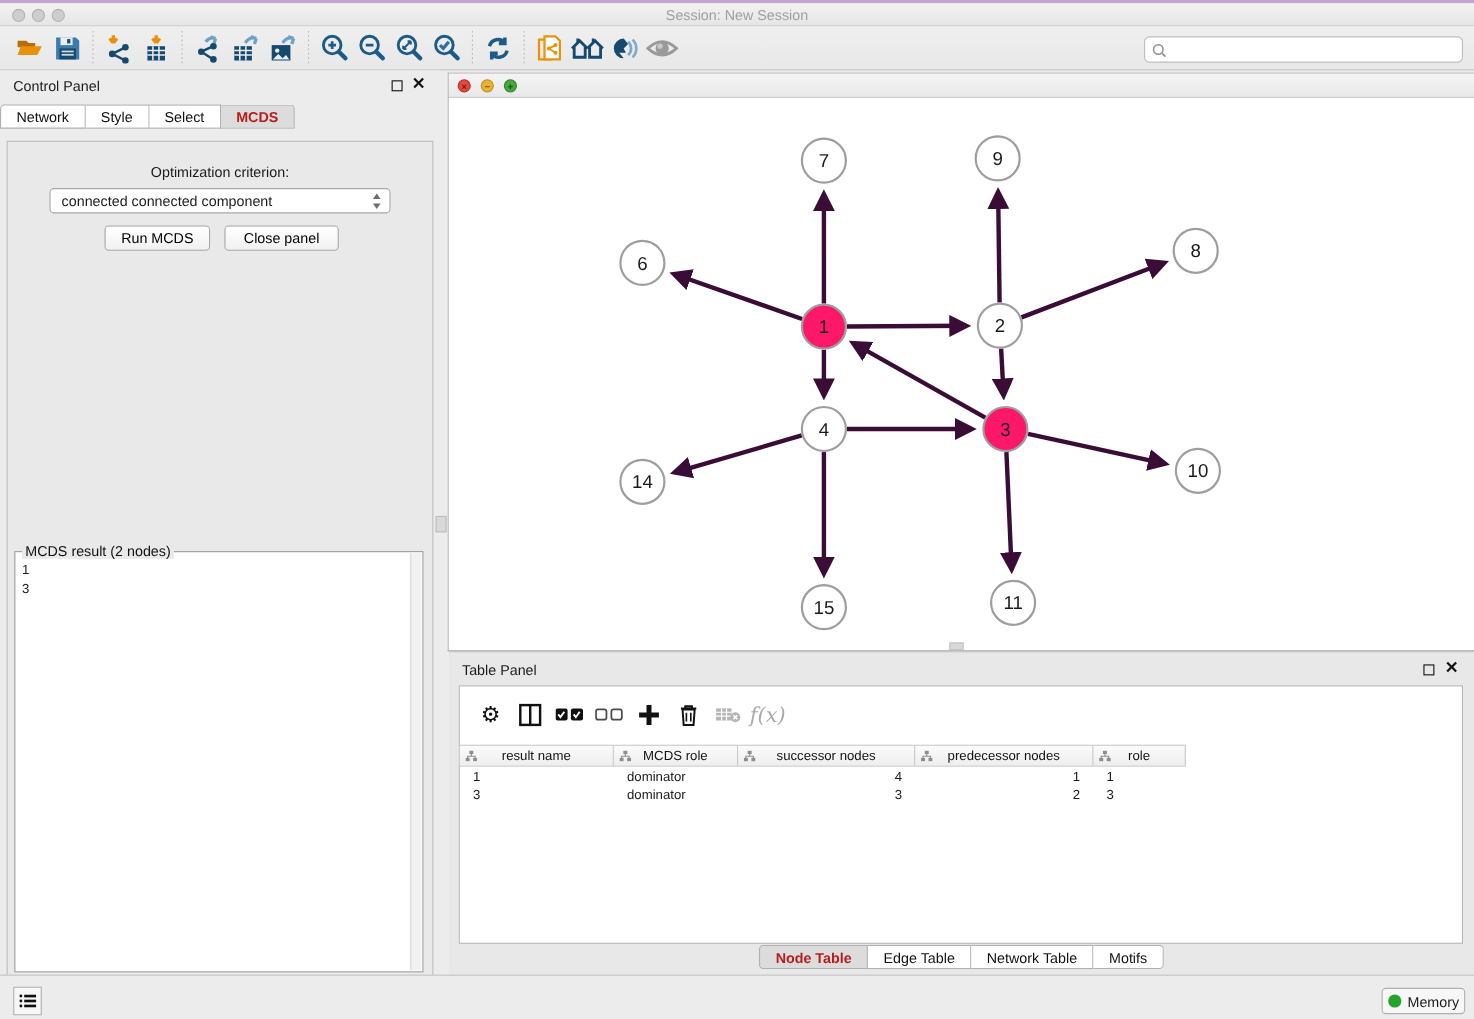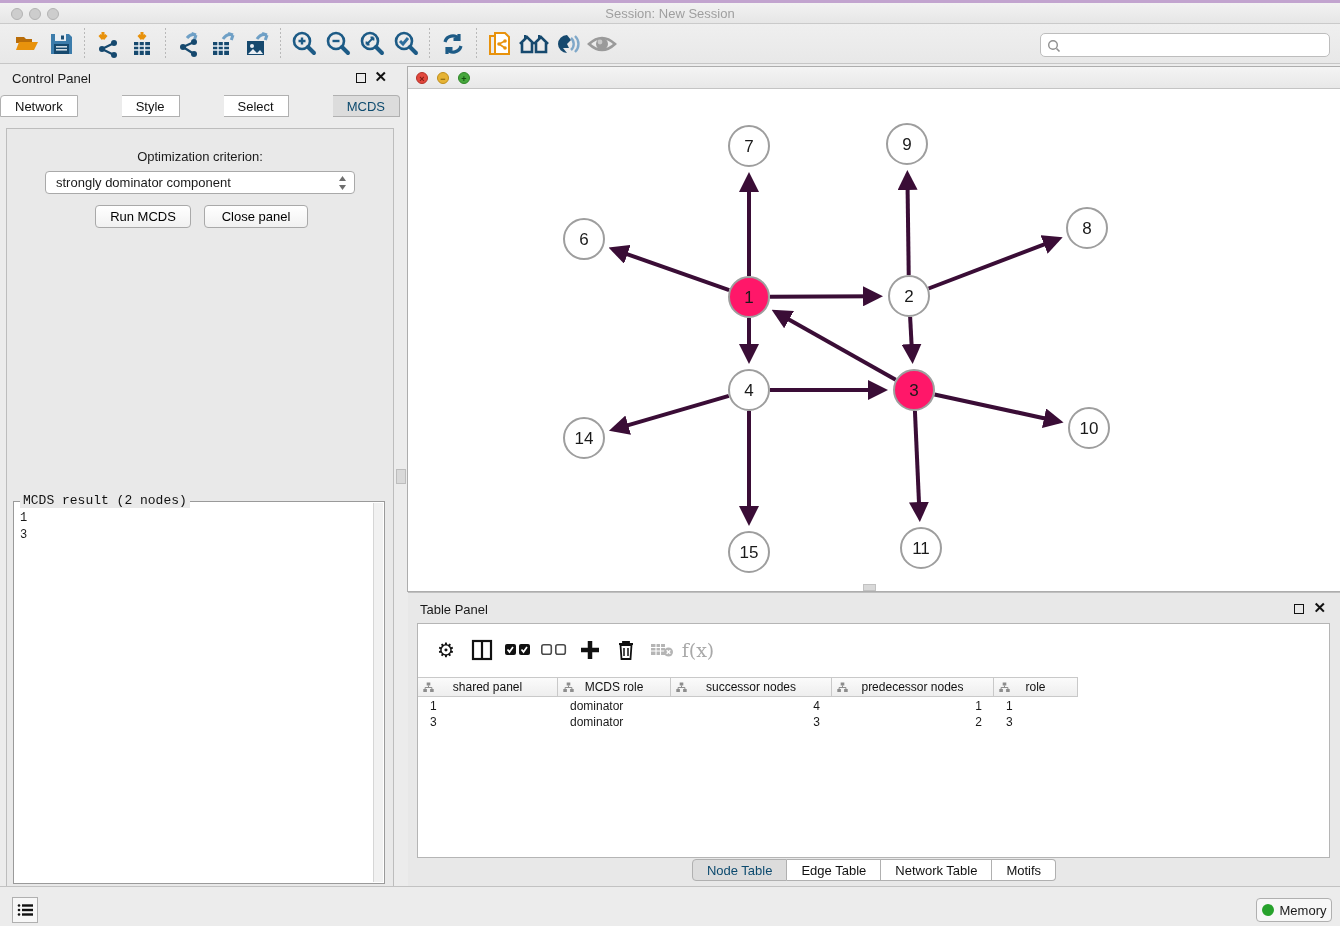--- a/index.html
+++ b/index.html
@@ -28,40 +28,40 @@
     background:#fff; border:1px solid #bdbdbd; border-radius:5px; }
   .search-wrap svg { position:absolute; left:6px; top:5px; }
   .search-input { position:absolute; left:24px; top:1px; width:260px; height:20px;
     border:none; outline:none; font-size:12px; background:transparent; }
   
   .control-panel { position:absolute; left:0; top:64px; width:400px; height:822px; background:#ececec; }
   .panel-header { position:absolute; left:0; top:0; width:100%; height:28px; }
   .panel-title { position:absolute; left:12px; top:7px; font-size:13px; color:#1a1a1a; }
   .float-ic { position:absolute; top:9px; width:10px; height:10px; border:1.6px solid #111; }
   .close-ic { position:absolute; top:3px; font-size:15px; font-weight:700; color:#111; line-height:20px; }
-  .cp-tabs { position:absolute; left:0; top:31px; width:100%; display:flex; justify-content:space-between; }
+  .cp-tabs { position:absolute; left:0; top:31px; width:100%; display:flex; justify-content:flex-start; }
   .tab { height:22px; padding:0 14px; font-size:13px; line-height:21px; background:#fff;
     border:1px solid #b0b0b0; border-left:none; color:#111; }
   .tab:first-child { border-left:1px solid #b0b0b0; border-radius:4px 0 0 0; }
   .tab:last-child { border-radius:0 4px 0 0; }
-  .tab.active { background:#dcdcdc; color:#0c4a6e; }
+  .tab.active { background:#dcdcdc; color:#b91c1c;font-weight:bold; }
   .cp-content { position:absolute; left:6px; top:52px; width:388px; height:762px;
     background:#e9e9e9; border:1px solid #bdbdbd;margin-top:12px; }
   .opt-label { position:absolute; left:0; top:20px; width:100%; text-align:center; font-size:13px; }
   .criterion { position:absolute; left:38px; top:42px; width:310px; height:23px;
     background:#fff; border:1px solid #a9a9a9; border-radius:4px;
     font-size:13px; line-height:21px; padding-left:10px; }
   .criterion .stepper { position:absolute; right:7px; top:3px; }
   .btn { position:absolute; height:23px; background:linear-gradient(#ffffff,#f1f1f1);
     border:1px solid #a9a9a9; border-radius:4px; font-size:13px; text-align:center;
     font-family:"Liberation Sans",sans-serif; }
   .run-btn   { left:88px;  top:76px; width:96px;  }
   .close-btn { left:197px; top:76px; width:104px; }
   .mcds-fieldset { position:absolute; left:6px; top:372px; width:372px; height:383px;
-    border:1px solid #9a9a9a; background:#fff;font-family:Liberation Mono, monospace; }
+    border:1px solid #9a9a9a; background:#fff; }
   .mcds-legend { position:absolute; left:6px; top:-9px; background:#e9e9e9;
     font-size:13px; padding:0 3px; color:#111; }
   .mcds-text { position:absolute; left:0; top:4px; width:352px; height:372px;
     font-size:12px; line-height:17px; padding:4px 6px; white-space:pre; overflow:hidden; }
   .mcds-scroll { position:absolute; right:1px; top:1px; width:10px; height:379px;
     background:#f1f1f1; border-left:1px solid #d6d6d6; }
   .v-splitter-handle { position:absolute; left:396px; top:469px; width:10px; height:15px;
     background:#d9d9d9; border:1px solid #bdbdbd; }
   
   .network-window { position:absolute; left:407px; top:66px; width:933px; height:526px;
@@ -78,21 +78,21 @@
   .h-splitter-handle { position:absolute; left:455px; top:495px; width:13px; height:7px;
     background:#d9d9d9; border:1px solid #c2c2c2; }
   
   .table-panel { position:absolute; left:408px; top:592px; width:932px; height:294px;
     background:#e8e8e8; border-top:1px solid #bfbfbf; }
   .tp-box { position:absolute; left:9px; top:30px; width:913px; height:235px;
     background:#fff; border:1px solid #b5b5b5; }
   .tp-toolbar { position:absolute; left:10px; top:6px; height:40px; display:flex; align-items:center; }
   .tp-tool { width:36px; height:32px; display:flex; align-items:center; justify-content:center; }
   .gear-glyph { font-size:20px; line-height:20px; color:#111; }
-  .fx-glyph { font-family:"DejaVu Serif", serif; font-size:19px; color:#a9a9a9;text-align:right; }
+  .fx-glyph { font-family:"DejaVu Serif", serif; font-style:italic; font-size:19px; color:#a9a9a9;text-align:right; }
   .tbl-header { position:absolute; left:0; top:53px; display:flex; height:20px;
     background:linear-gradient(#fbfbfb,#eeeeee); border-top:1px solid #c9c9c9; border-bottom:1px solid #c9c9c9; }
   .th { display:flex; align-items:center; justify-content:center; gap:5px;
     font-size:12px; color:#111; border-right:1px solid #c9c9c9; position:relative; }
   .th svg { position:absolute; left:5px; }
   .tbl-body { position:absolute; left:0; top:74px; width:100%; }
   .tr { display:flex; height:16px; }
   .td { font-size:12px; line-height:16px; padding:0 12px; overflow:hidden; }
   .tp-tabs { position:absolute; left:0; bottom:5px; width:100%; display:flex; justify-content:center; }
   
@@ -262,21 +262,21 @@
     </div>
     <div class="cp-tabs" id="cp-tabs">
         <div class="tab">Network</div>
         <div class="tab">Style</div>
         <div class="tab">Select</div>
         <div class="tab active">MCDS</div>
       </div>
     <div class="cp-content">
       <div class="opt-label">Optimization criterion:</div>
       <div class="criterion">
-        <span>strongly dominator component</span>
+        <span>connected connected component</span>
         <svg class="stepper" width="9" height="16" viewBox="0 0 9 16">
           <path d="M4.5 1 L8 6 H1 z" fill="#6e6e6e"></path>
           <path d="M4.5 15 L1 10 H8 z" fill="#6e6e6e"></path>
         </svg>
       </div>
       <button class="btn run-btn">Run MCDS</button>
       <button class="btn close-btn">Close panel</button>
       <div class="mcds-fieldset">
         <span class="mcds-legend">MCDS result (2 nodes)</span>
         <div class="mcds-text" id="mcds-result-text">1
@@ -420,21 +420,21 @@
         </div>
       </div>
       <div class="tbl-header" id="tbl-header">
           <div class="th" style="width: 140px;">
             <svg width="11" height="11" viewBox="0 0 11 11">
               <rect x="3.7" y="0.5" width="3.6" height="3" fill="#8d8d8d"></rect>
               <rect x="0.3" y="7" width="3.6" height="3" fill="#8d8d8d"></rect>
               <rect x="7.1" y="7" width="3.6" height="3" fill="#8d8d8d"></rect>
               <path d="M5.5 3.5 v2 M2.1 7 v-1.5 h6.8 V7" stroke="#8d8d8d" stroke-width="1" fill="none"></path>
             </svg>
-            <span>shared panel</span>
+            <span>result name</span>
           </div>
           <div class="th" style="width: 113px;">
             <svg width="11" height="11" viewBox="0 0 11 11">
               <rect x="3.7" y="0.5" width="3.6" height="3" fill="#8d8d8d"></rect>
               <rect x="0.3" y="7" width="3.6" height="3" fill="#8d8d8d"></rect>
               <rect x="7.1" y="7" width="3.6" height="3" fill="#8d8d8d"></rect>
               <path d="M5.5 3.5 v2 M2.1 7 v-1.5 h6.8 V7" stroke="#8d8d8d" stroke-width="1" fill="none"></path>
             </svg>
             <span>MCDS role</span>
           </div>

